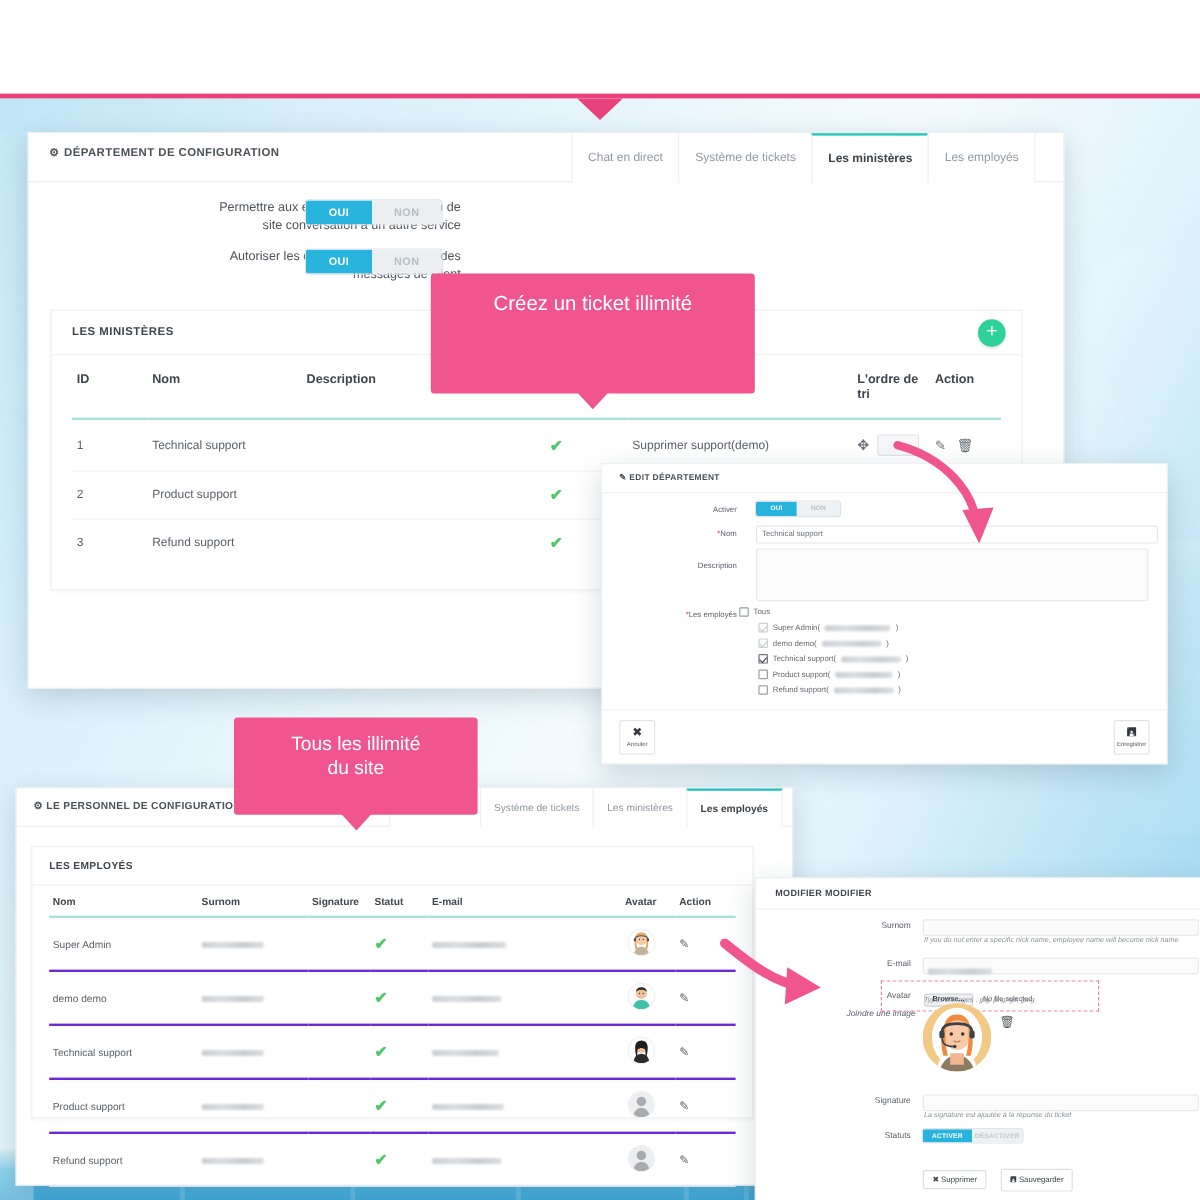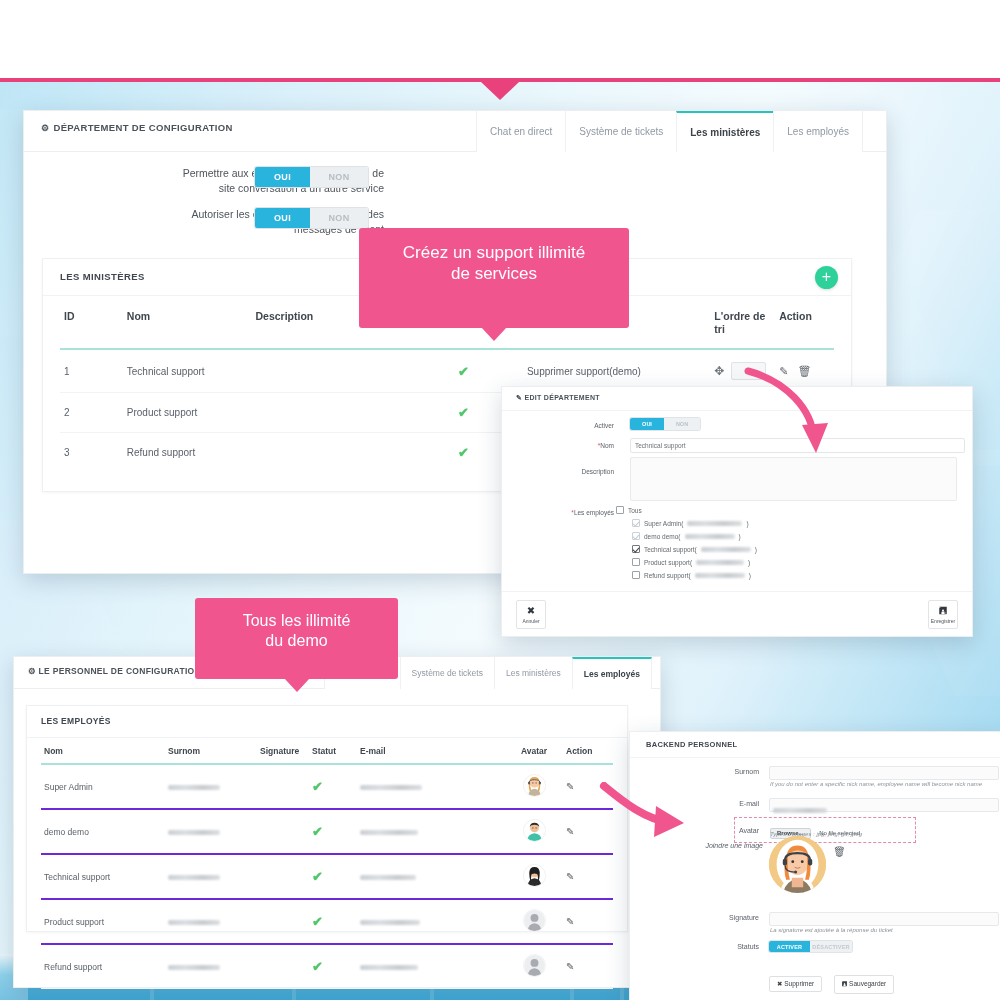--- a/index.html
+++ b/index.html
@@ -546,21 +546,21 @@
                   </svg></span></td>
               <td style="border-bottom:1px solid #f1f3f5;"><span style="font-size: 10px; color: rgb(85, 92, 98);">✎</span></td>
             </tr>
           </tbody>
       </table>
     </div>
   </div>
 
   <div class="panel" id="panel-person">
     <div class="mp-head">
-      <div class="mt">BACKEND PERSONNEL</div>
+      <div class="mt">MODIFIER MODIFIER</div>
     </div>
 
     <div class="mp-row" style="left:0;top:36px;width:129px;justify-content:flex-end;">
       <span class="mp-lbl">Surnom</span>
     </div>
     <div class="mp-input" style="position:absolute;left:139px;top:34px;width:228px;"></div>
     <div class="mp-hint" style="position:absolute;left:140px;top:49px;width:235px;">If you do not enter a specific nick name, employee name will become nick name</div>
 
     <div class="mp-row" style="left:0;top:68px;width:129px;justify-content:flex-end;">
       <span class="mp-lbl">E-mail</span>
@@ -627,26 +627,25 @@
         <span>Supprimer</span>
       </span>
       <span class="mp-btn" style="margin-left:7px;">
         <span>🖪</span>
         <span>Sauvegarder</span>
       </span>
     </div>
   </div>
 
   <div class="callout" id="callout-1">
-    <span class="txt">Créez un support illimité</span>
-    <span class="txt">de services</span>
+    <span class="txt">Créez un ticket illimité</span>
   </div>
   <div class="callout" id="callout-2">
     <span class="txt">Tous les illimité</span>
-    <span class="txt">du demo</span>
+    <span class="txt">du site</span>
   </div>
 
   <svg class="arrow" style="left:740px;top:365px;" width="110" height="95">
     <path d="M8 6 C46 16 72 44 74 74" stroke="#f0558e" stroke-width="7" fill="none" stroke-linecap="round"></path>
     <path d="M62 60 L76 88 L88 58 Z" fill="#f0558e"></path>
   </svg>
   <svg class="arrow" style="left:598px;top:782px;" width="115" height="80">
     <path d="M6 4 C28 22 46 36 72 41" stroke="#f0558e" stroke-width="8" fill="none" stroke-linecap="round"></path>
     <path d="M58 24 L86 41 L56 55 Z" fill="#f0558e"></path>
   </svg>

